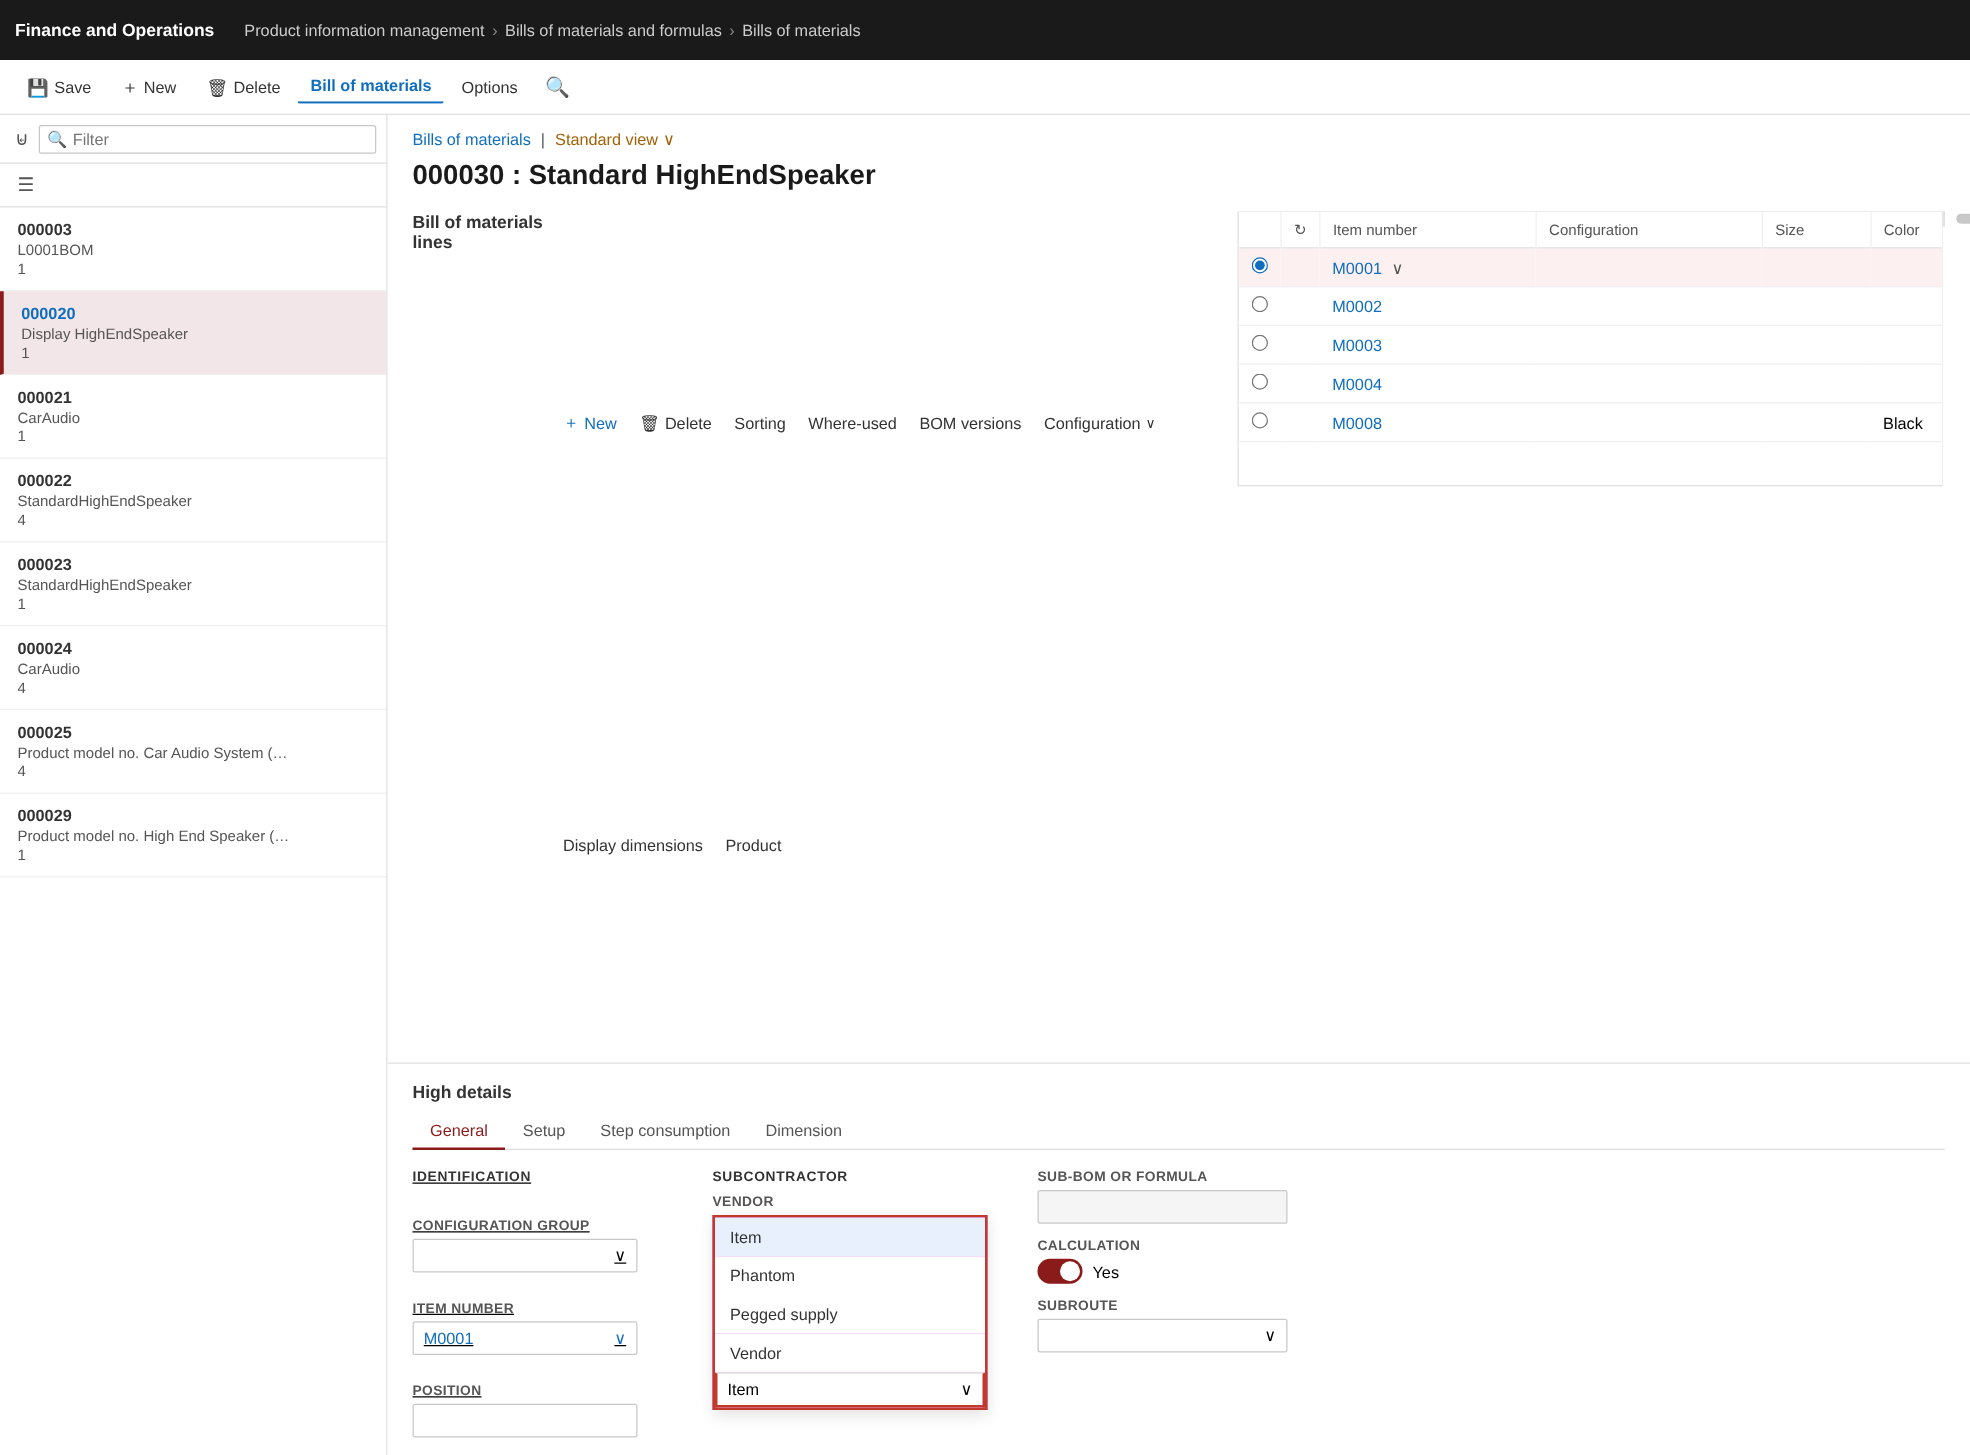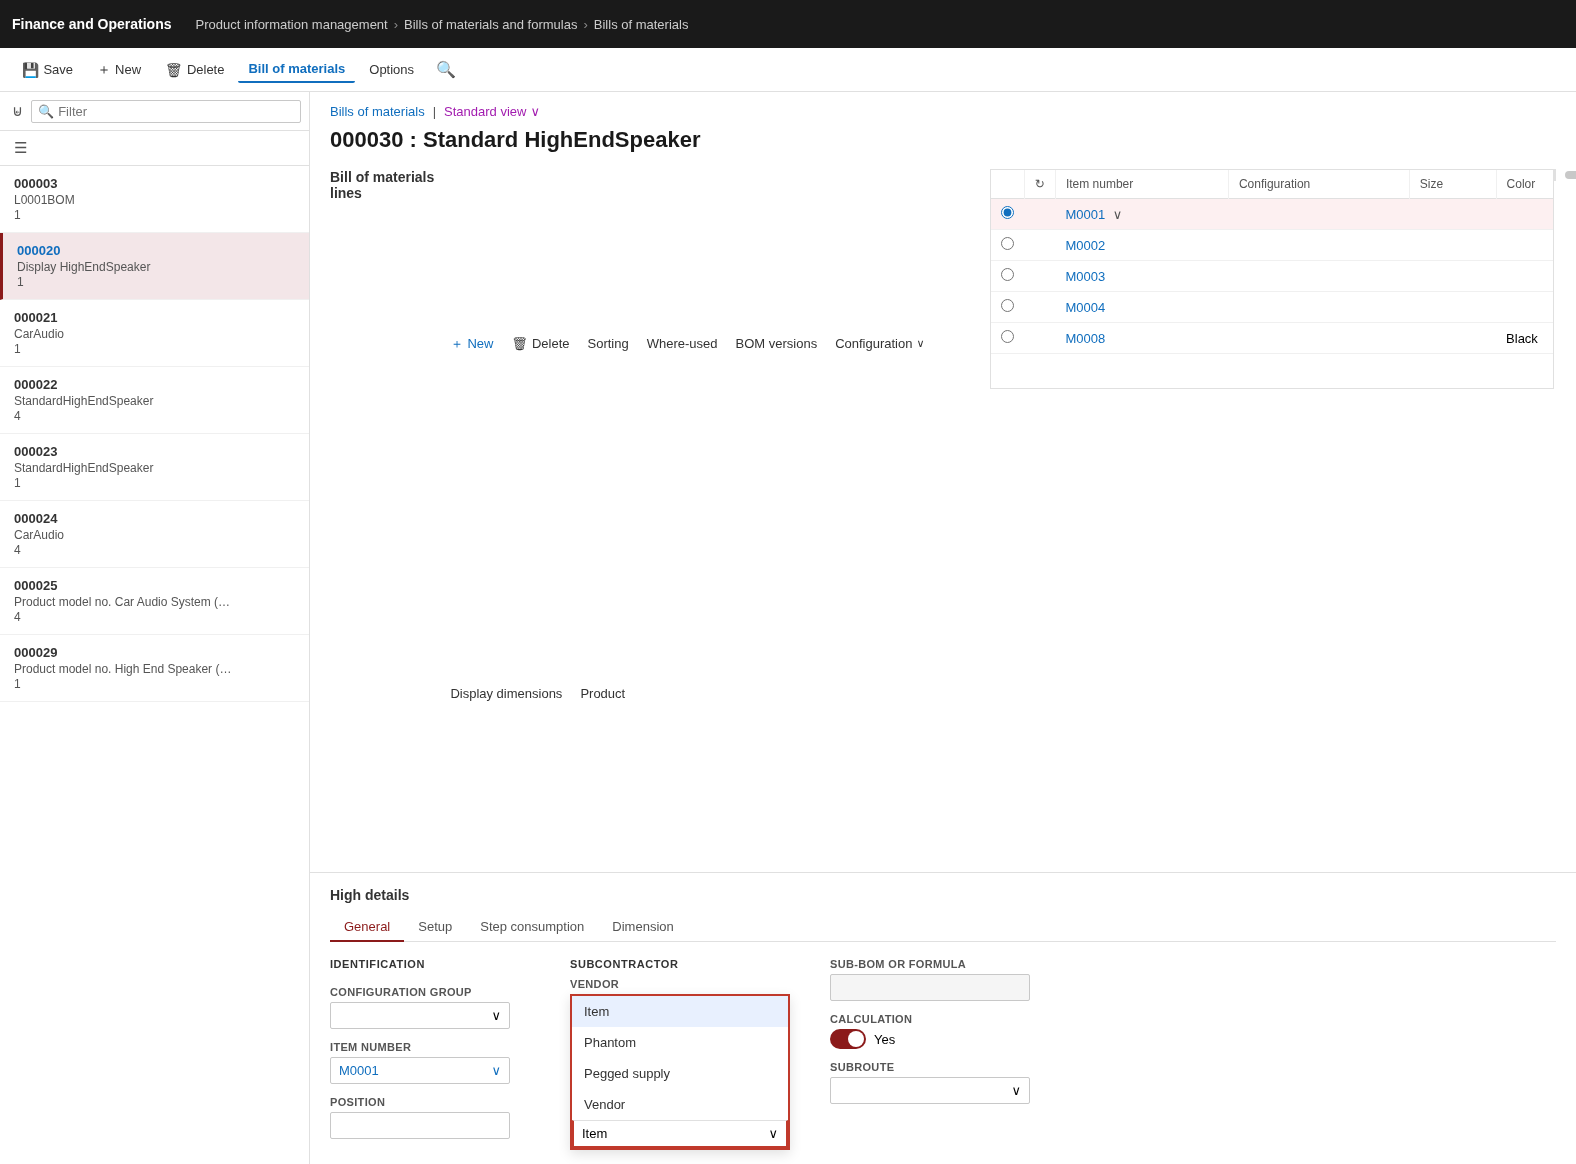--- a/index.html
+++ b/index.html
@@ -170,21 +170,21 @@
       font-size: 13px;
       cursor: pointer;
       text-decoration: none;
     }
     .breadcrumb-bar .bc-sep { color: #555; }
     .breadcrumb-bar .bc-view {
       display: flex;
       align-items: center;
       gap: 4px;
       font-size: 13px;
-      color: #a21caf;
+      color: #a16207;
       cursor: pointer;
     }
     .record-title {
       font-size: 22px;
       font-weight: 600;
       color: #1a1a1a;
       margin-bottom: 16px;
     }
 
     
@@ -313,22 +313,23 @@
     }
 
     
     .line-details-content {
       display: flex;
       gap: 40px;
     }
     .ld-col {
       display: flex;
       flex-direction: column;
-      gap: 12px;
+      gap: 23px;
       min-width: 200px;
+      text-decoration: underline;
     }
     .field-group {
       display: flex;
       flex-direction: column;
       gap: 4px;
     }
     .field-label {
       font-size: 11px;
       font-weight: 600;
       color: #555;

